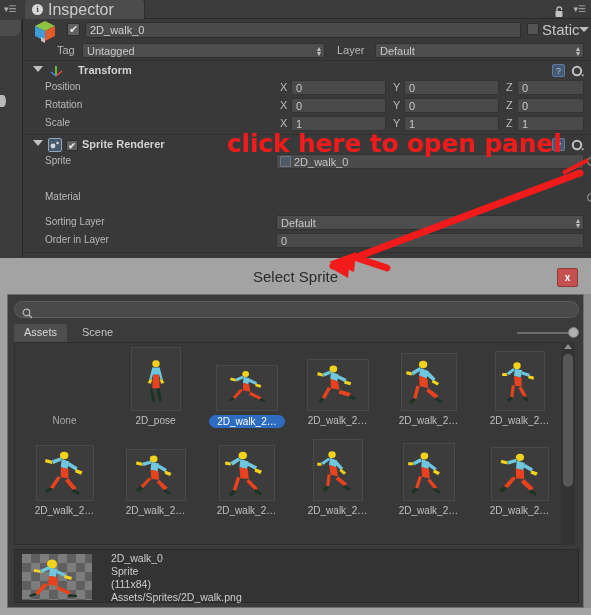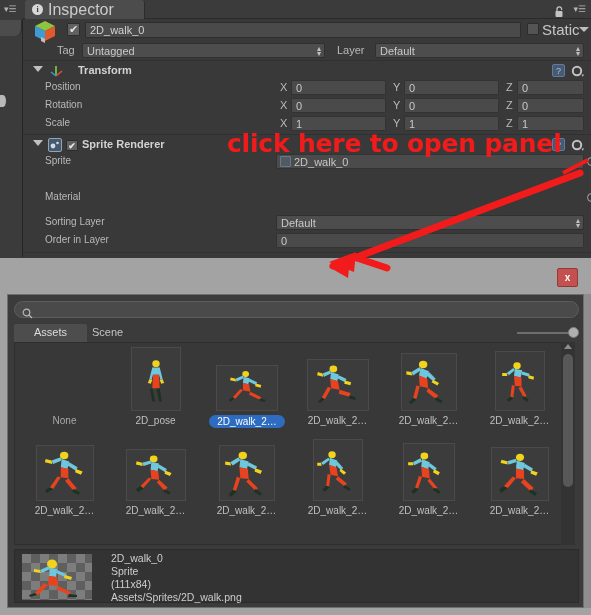--- a/index.html
+++ b/index.html
@@ -211,21 +211,21 @@
   }
   .search-icon { position: absolute; left: 7px; top: 3px; width: 11px; height: 11px; }
   .search-input {
     position: absolute; left: 22px; top: 0; width: 535px; height: 15px;
     background: transparent; border: none; outline: none;
     font-family: "Liberation Sans", sans-serif; font-size: 11px; color: #c9c9c9;
   }
   .tabrow { position: absolute; left: 0px; top: 27px; width: 577px; height: 20px; }
   .stab {
     position: absolute; top: 2px; height: 18px; font-size: 11px;
-    color: #c4c4c4; line-height: 17px; padding: 0 20px;
+    color: #c4c4c4; line-height: 17px; padding: 0 10px;
   }
   .stab.active { background: #4d4d4d; border-radius: 2px 2px 0 0; color: #dcdcdc; }
   .zoom-slider {
     position: absolute; right: 10px; top: 10px; width: 58px; height: 2px; background: #6e6e6e;
   }
   .zoom-knob {
     position: absolute; right: 6px; top: 5px; width: 11px; height: 11px;
     background: #b0b0b0; border-radius: 50%; border: 1px solid #7d7d7d;
   }
 
@@ -447,20 +447,21 @@
       <div class="row-label">Order in Layer</div>
       <div class="plainfield">0</div>
     </div>
 
     <div class="comp-divider" style="top:252px;"></div>
   </div>
 
   <div class="ann-text">click here to open panel</div>
 
   <div class="dialog">
+    <div class="dlg-title">Select Sprite</div>
     <div class="dlg-close">x</div>
 
     <div class="dlg-body">
 
       <div class="search-wrap">
         <span class="search-icon">
           <svg width="11" height="11" viewBox="0 0 11 11">
             <circle cx="4.5" cy="4.5" r="3.3" fill="none" stroke="#b7b7b7" stroke-width="1.2"></circle>
             <line x1="7" y1="7" x2="10" y2="10" stroke="#b7b7b7" stroke-width="1.3"></line>
           </svg>

